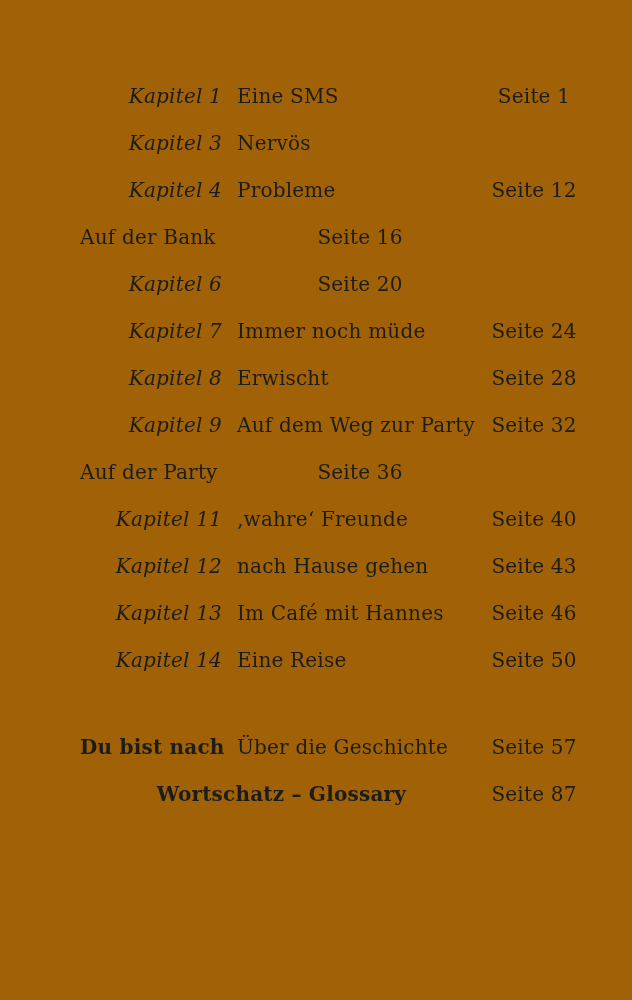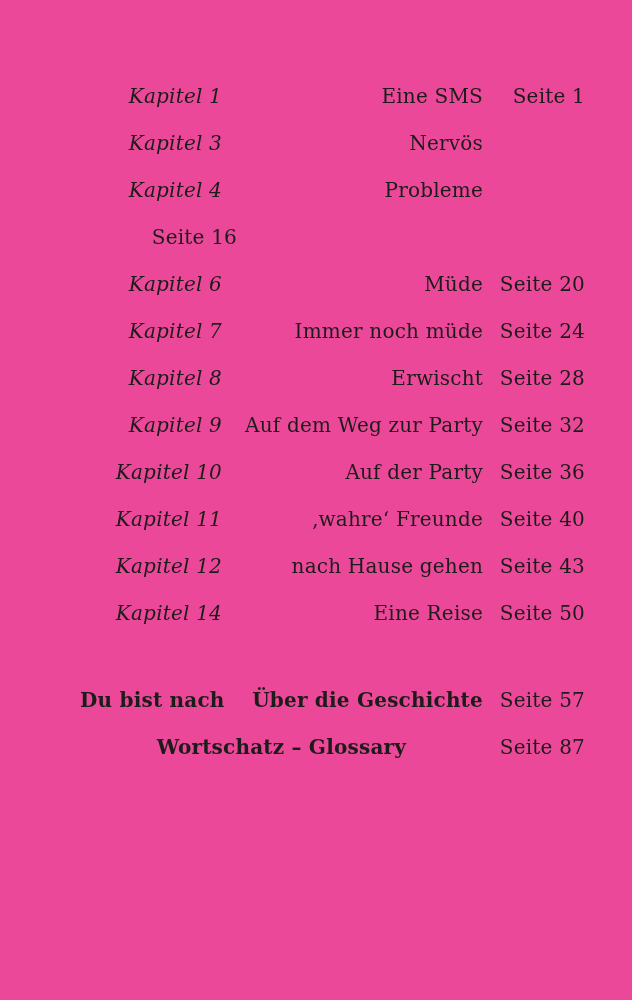--- a/index.html
+++ b/index.html
@@ -30,100 +30,105 @@
     font-size: 20px;
     letter-spacing: 0.2px;
     white-space: nowrap;
   }
   .chap {
     text-align: right;
     padding-right: 15px;
     font-style: italic;
   }
   .title {
-    text-align: right;
+    text-align: left;
   }
   .pagenum {
-    text-align: right;
+    text-align: center;
   }
   .extras {
     margin-top: 40px;
   }
   .extras .chap {
     font-style: normal;
     font-weight: bold;
   }
   .extras .title {
-    font-weight: bold;
+    font-weight: normal;
   }
   .extras .pagenum {
     font-weight: normal;
   }
   .span2 {
     grid-column: 1 / span 2;
     text-align: center;
     padding-right: 0;
   }
 </style>
 </head>
 <body>
 
-<div class="sheet" style="background: #ec4899; color: rgb(28, 28, 26);">
+<div class="sheet" style="background: #a16207; color: rgb(28, 28, 26);">
   <div class="toc">
 
     <div class="row">
       <span class="chap">Kapitel 1</span>
       <span class="title">Eine SMS</span>
       <span class="pagenum">Seite 1</span>
     </div>
     <div class="row">
       <span class="chap">Kapitel 3</span>
       <span class="title">Nervös</span>
     </div>
     <div class="row">
       <span class="chap">Kapitel 4</span>
       <span class="title">Probleme</span>
+      <span class="pagenum">Seite 12</span>
     </div>
     <div class="row">
+      <span class="title">Auf der Bank</span>
       <span class="pagenum">Seite 16</span>
     </div>
     <div class="row">
       <span class="chap">Kapitel 6</span>
-      <span class="title">Müde</span>
       <span class="pagenum">Seite 20</span>
     </div>
     <div class="row">
       <span class="chap">Kapitel 7</span>
       <span class="title">Immer noch müde</span>
       <span class="pagenum">Seite 24</span>
     </div>
     <div class="row">
       <span class="chap">Kapitel 8</span>
       <span class="title">Erwischt</span>
       <span class="pagenum">Seite 28</span>
     </div>
     <div class="row">
       <span class="chap">Kapitel 9</span>
       <span class="title">Auf dem Weg zur Party</span>
       <span class="pagenum">Seite 32</span>
     </div>
     <div class="row">
-      <span class="chap">Kapitel 10</span>
       <span class="title">Auf der Party</span>
       <span class="pagenum">Seite 36</span>
     </div>
     <div class="row">
       <span class="chap">Kapitel 11</span>
       <span class="title">‚wahre‘ Freunde</span>
       <span class="pagenum">Seite 40</span>
     </div>
     <div class="row">
       <span class="chap">Kapitel 12</span>
       <span class="title">nach Hause gehen</span>
       <span class="pagenum">Seite 43</span>
+    </div>
+    <div class="row">
+      <span class="chap">Kapitel 13</span>
+      <span class="title">Im Café mit Hannes</span>
+      <span class="pagenum">Seite 46</span>
     </div>
     <div class="row">
       <span class="chap">Kapitel 14</span>
       <span class="title">Eine Reise</span>
       <span class="pagenum">Seite 50</span>
     </div>
 
     <div class="extras">
       <div class="row">
         <span class="chap">Du bist nach</span>

